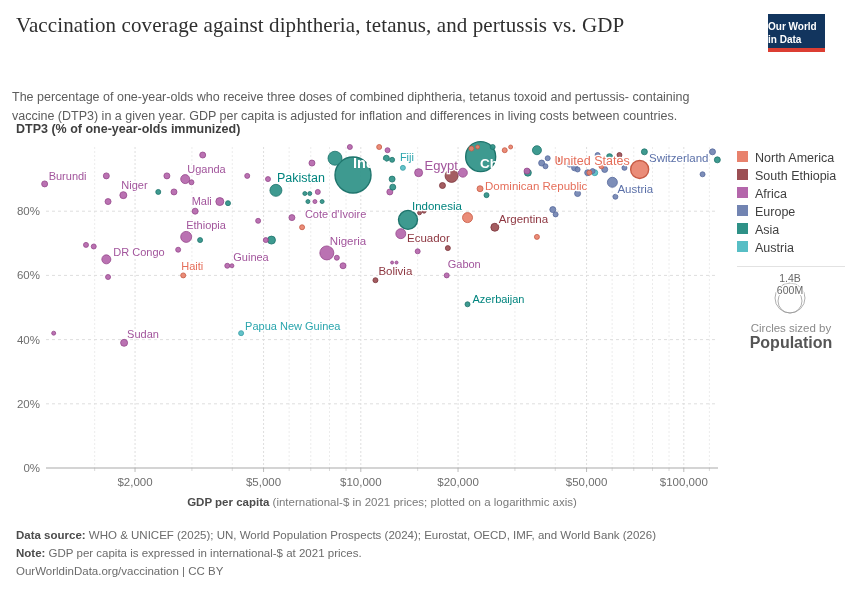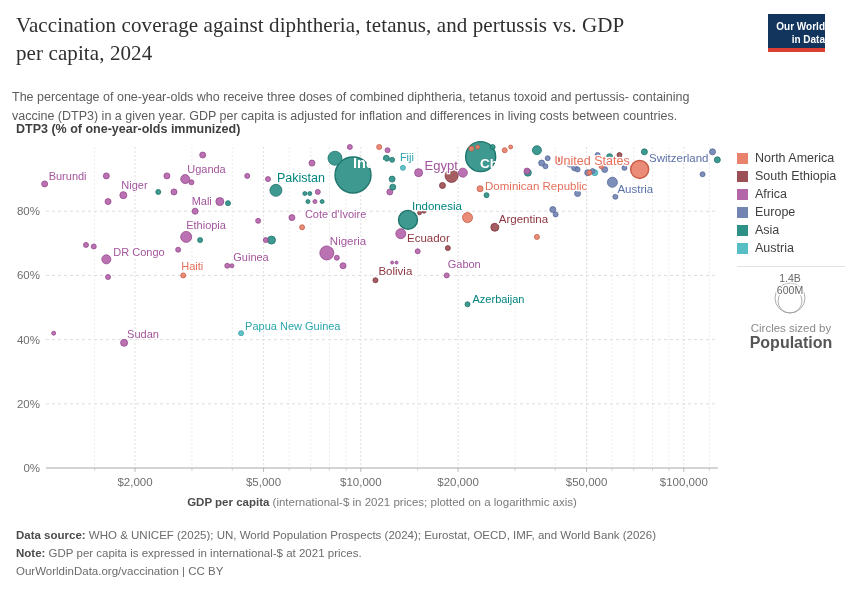--- a/index.html
+++ b/index.html
@@ -3,44 +3,44 @@
 <meta charset="utf-8">
 <style>
   html,body{margin:0;padding:0;background:#fff}
   body{width:850px;height:600px;position:relative;overflow:hidden;
        font-family:"Liberation Sans",sans-serif;-webkit-font-smoothing:antialiased}
   .title{position:absolute;left:16px;top:12px;width:740px;
          font-family:"Liberation Serif",serif;font-weight:400;font-size:21px;
          line-height:1.32;color:#2f2f2f;letter-spacing:.1px}
   .logo{position:absolute;left:768px;top:14px;width:57px;height:38px;
         background:#12355e;border-bottom:4px solid #dc3e32;box-sizing:border-box;
-        color:#fff;font-size:10px;font-weight:700;text-align:right;
+        color:#fff;font-size:10px;font-weight:700;text-align:left;
         line-height:1.3;padding-top:6px;cursor:pointer}
   .subtitle{position:absolute;left:12px;top:88px;width:722px;
             font-size:12.5px;line-height:1.48;color:#5c5c5c}
   svg.chart{position:absolute;left:0;top:0}
   .legend{position:absolute;left:737px;top:151px;width:112px}
-  .legend-row{display:flex;align-items:center;margin-bottom:4px;cursor:pointer}
+  .legend-row{display:flex;margin-bottom:4px;cursor:pointer}
   .swatch{width:11px;height:11px;margin-right:7px;flex:none}
   .legend-label{font-size:12.5px;line-height:14px;color:#3f3f3f;white-space:nowrap}
   .size-legend{position:absolute;left:737px;top:266px;width:108px;
                border-top:1px solid #e2e2e2;padding-top:0;text-align:center}
   .size-legend svg{display:block;margin:0 auto}
   .sz-cap{font-size:11.5px;color:#8a8a8a;margin-top:6px}
   .sz-pop{font-size:16px;font-weight:700;color:#555}
   .footer{position:absolute;left:16px;top:527px;width:820px;
           font-size:11.5px;line-height:1.55;color:#6b6b6b}
   .footer b{color:#4c4c4c}
   .footer .link{cursor:pointer}
   text{font-family:"Liberation Sans",sans-serif}
 </style>
 </head>
 <body>
 
-<div class="title"><span>Vaccination coverage against diphtheria, tetanus, and pertussis vs. GDP</span><br><span>per capita, 2024</span></div>
+<div class="title"><span>Vaccination coverage against diphtheria, tetanus, and pertussis vs. GDP</span><br></div>
 
 <div class="logo">
   <div>Our World</div>
   <div>in Data</div>
 </div>
 
 <div class="subtitle">The percentage of one-year-olds who receive three doses of combined diphtheria, tetanus toxoid and pertussis- containing vaccine (DTP3) in a given year. GDP per capita is adjusted for inflation and differences in living costs between countries.</div>
 
 <svg class="chart" width="850" height="600">
   <text x="16" y="133" font-size="12.5" font-weight="bold" fill="#3f3f3f">DTP3 (% of one-year-olds immunized)</text>

